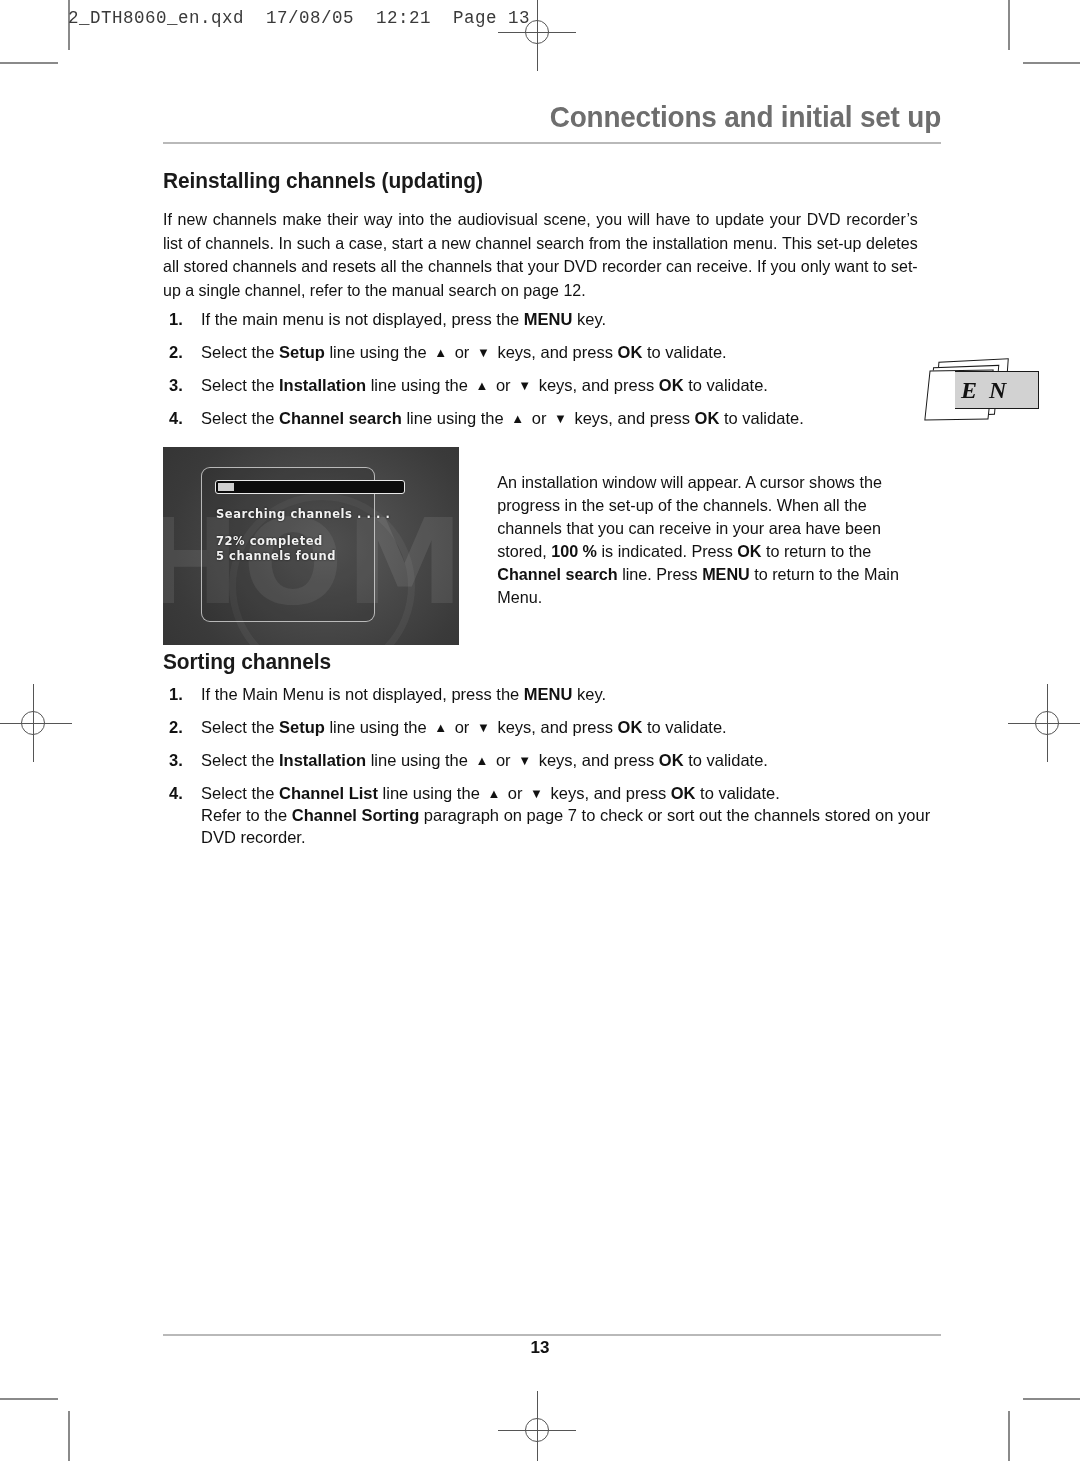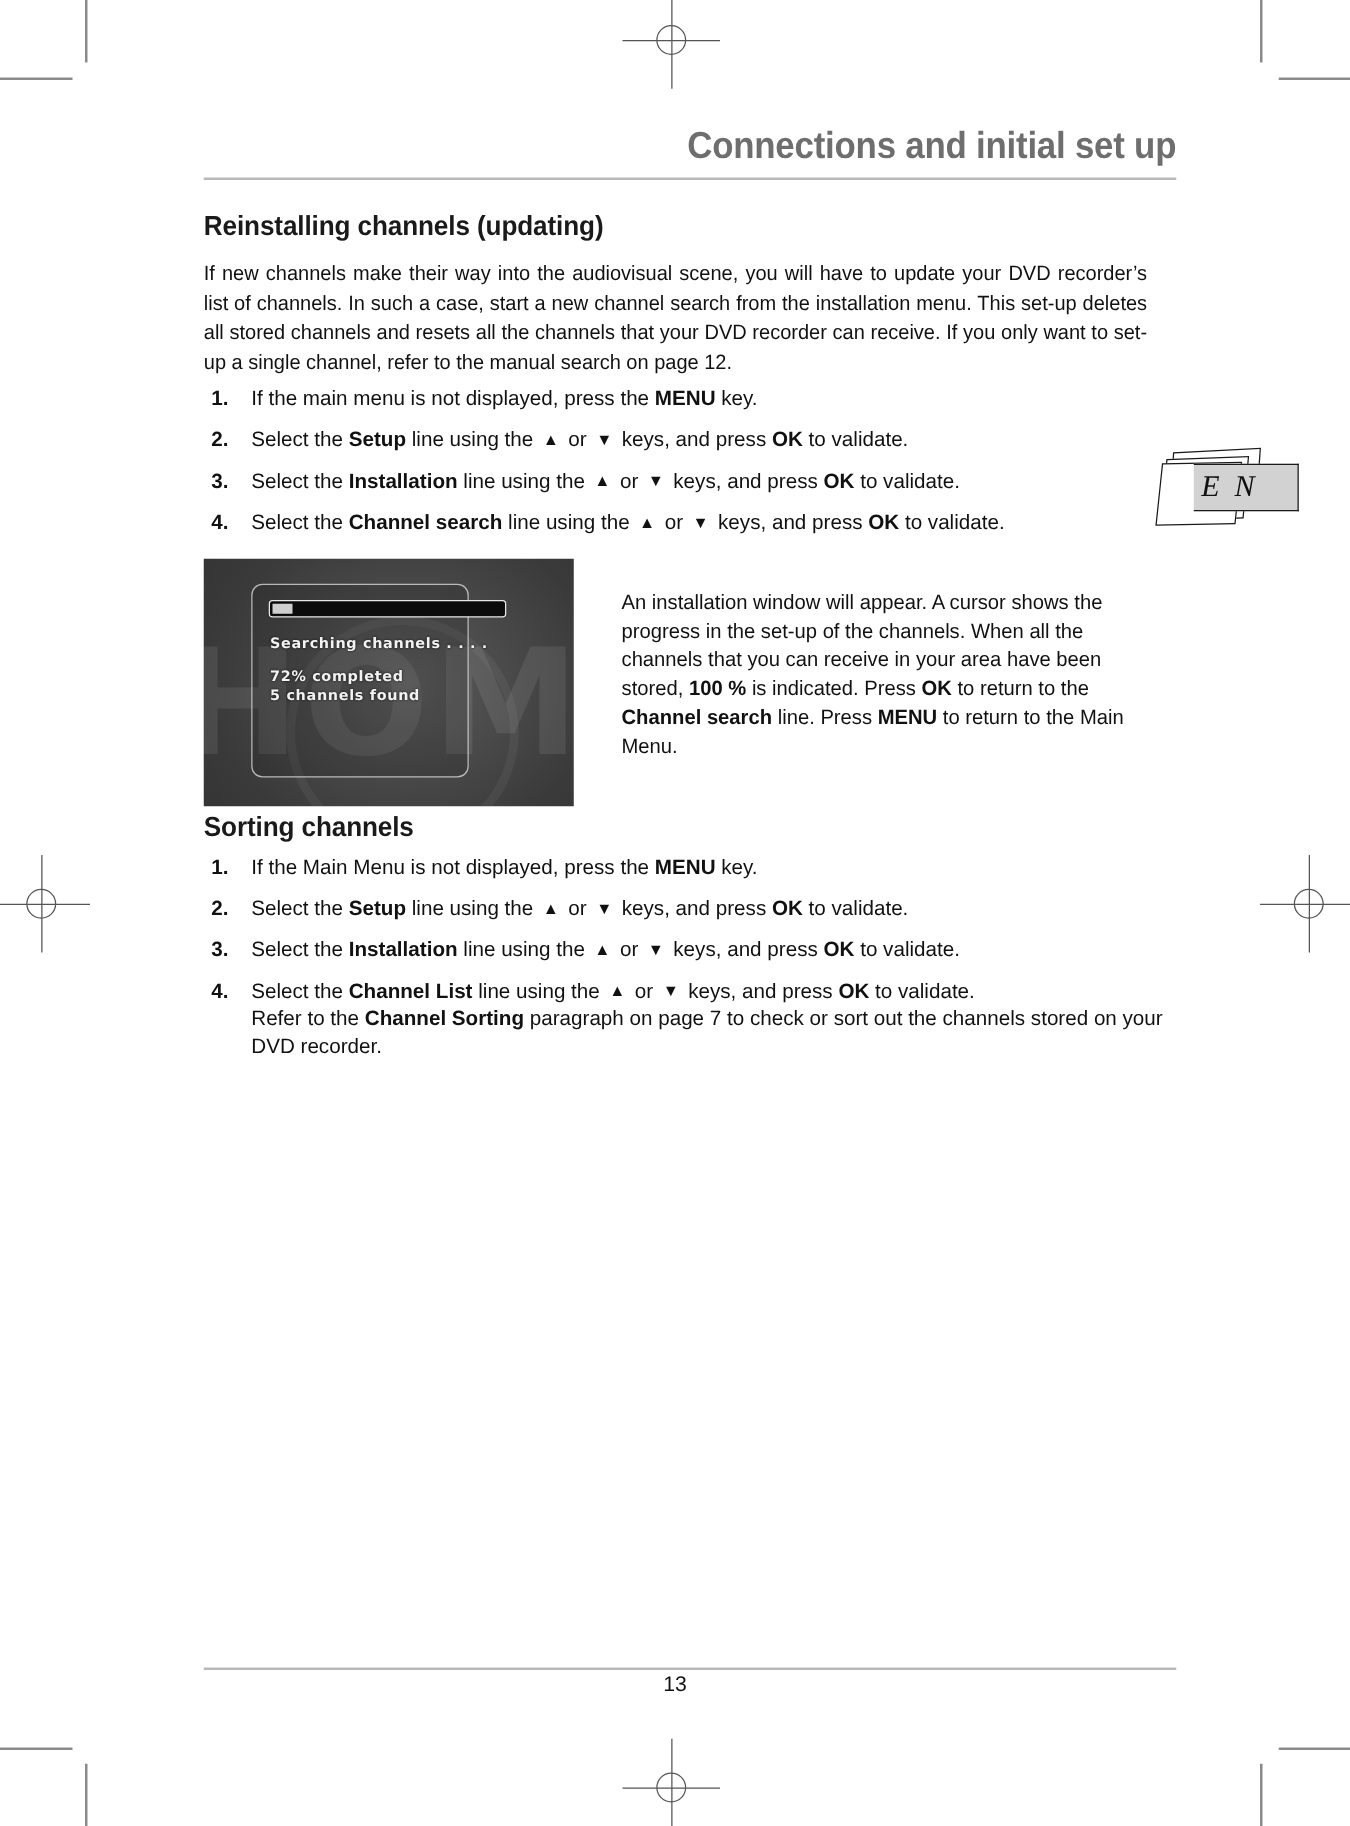--- a/index.html
+++ b/index.html
@@ -248,40 +248,40 @@
     border-right: 1.5px solid #1a1a1a;
     border-bottom: 1.5px solid #1a1a1a;
     box-sizing: border-box;
     display: flex;
     align-items: center;
     padding-left: 6px;
   }
   .en-tab .label-box span {
     font-family: "Liberation Serif", serif;
     font-style: italic;
-    font-weight: normal;
+    font-weight: bold;
     font-size: 24px;
     letter-spacing: 3px;
     color: #111;
   }
 
   
   .footer-rule {
     position: absolute;
     left: 163px; top: 1334px;
     width: 778px; height: 2px;
     background: #b9b9b9;
   }
   .page-number {
     position: absolute;
     left: 0; top: 1338px;
     width: 1080px;
     text-align: center;
     font-size: 17px;
-    font-weight: normal;
+    font-weight: bold;
     color: #111;
   }
 </style>
 </head>
 <body>
 
 <div id="page">
 
   <div class="cropline" style="left:68px; top:0; width:1.6px; height:50px;"></div>
   <div class="cropline" style="left:0; top:62px; width:58px; height:1.6px;"></div>
@@ -306,20 +306,21 @@
     <div class="vbar"></div>
       <div class="hbar"></div>
       <div class="ring"></div>
   </div>
   <div class="reg" style="left:514px; top:1407px;">
     <div class="vbar"></div>
       <div class="hbar"></div>
       <div class="ring"></div>
   </div>
 
+  <div class="prepress-header">2_DTH8060_en.qxd  17/08/05  12:21  Page 13</div>
 
   <div class="en-tab">
     <div class="sheet s1"></div>
     <div class="sheet s2"></div>
     <div class="sheet s3"></div>
     <div class="label-box">
       <span>E N</span>
     </div>
   </div>
 

